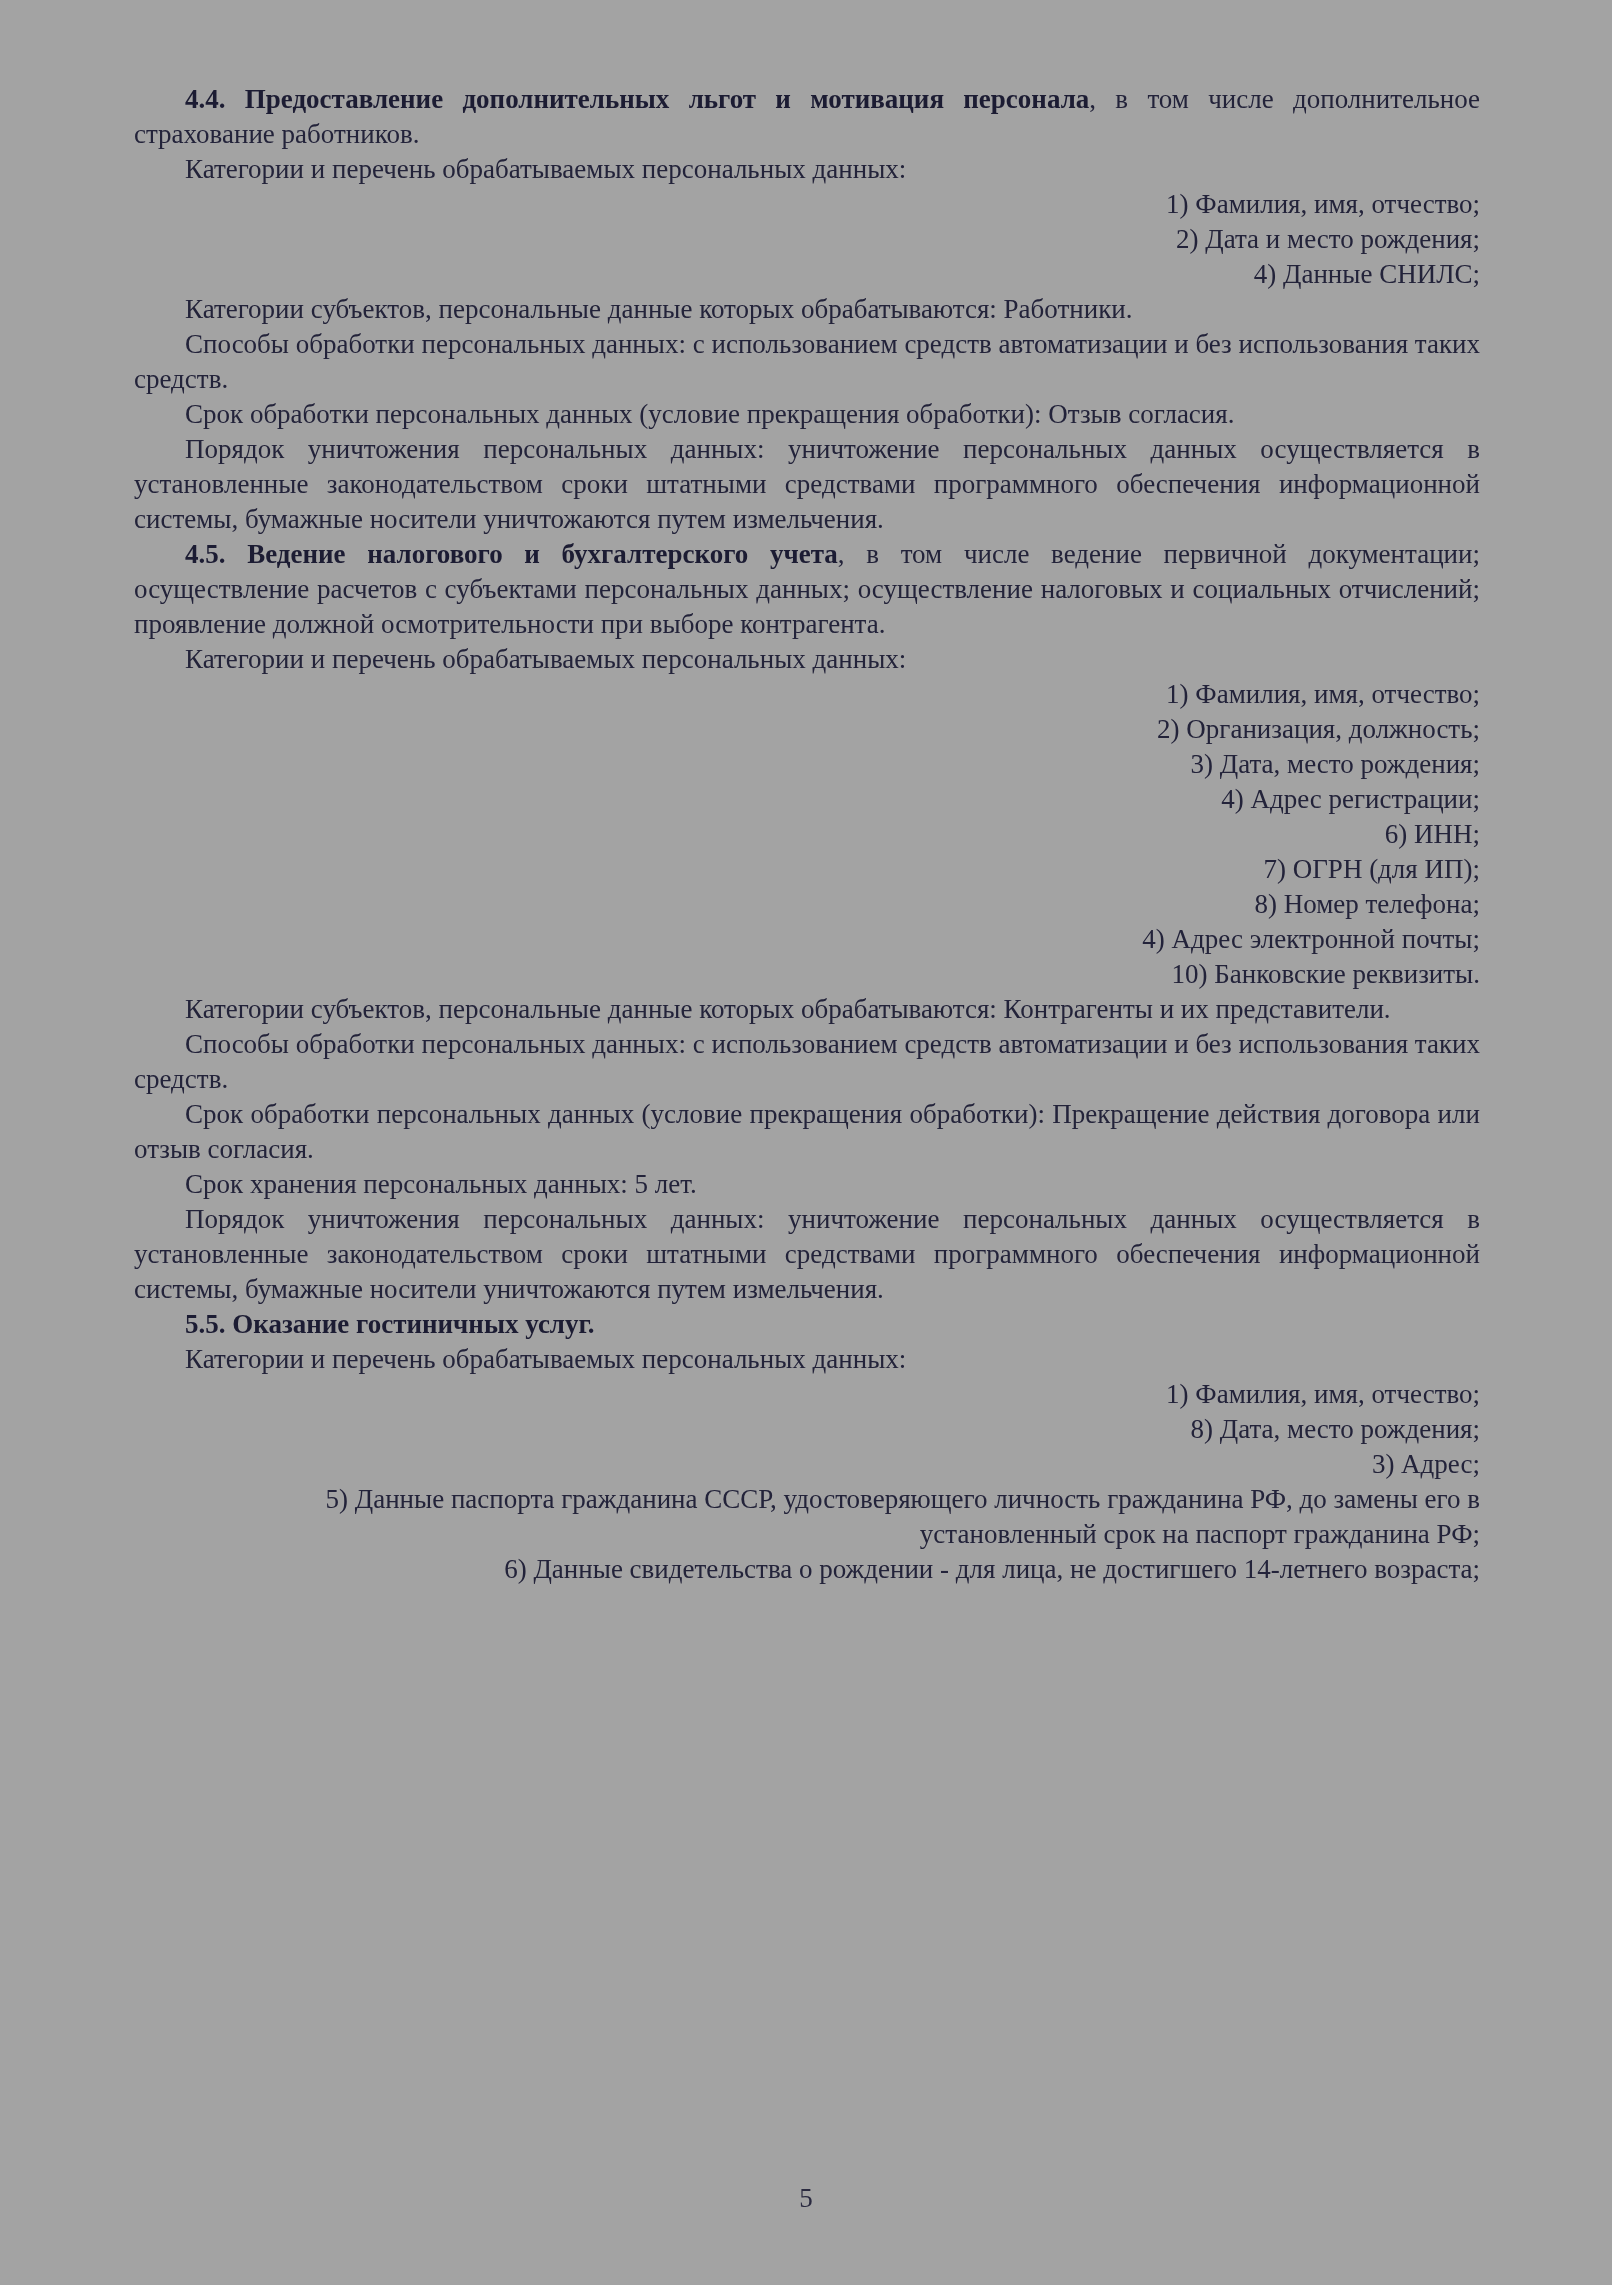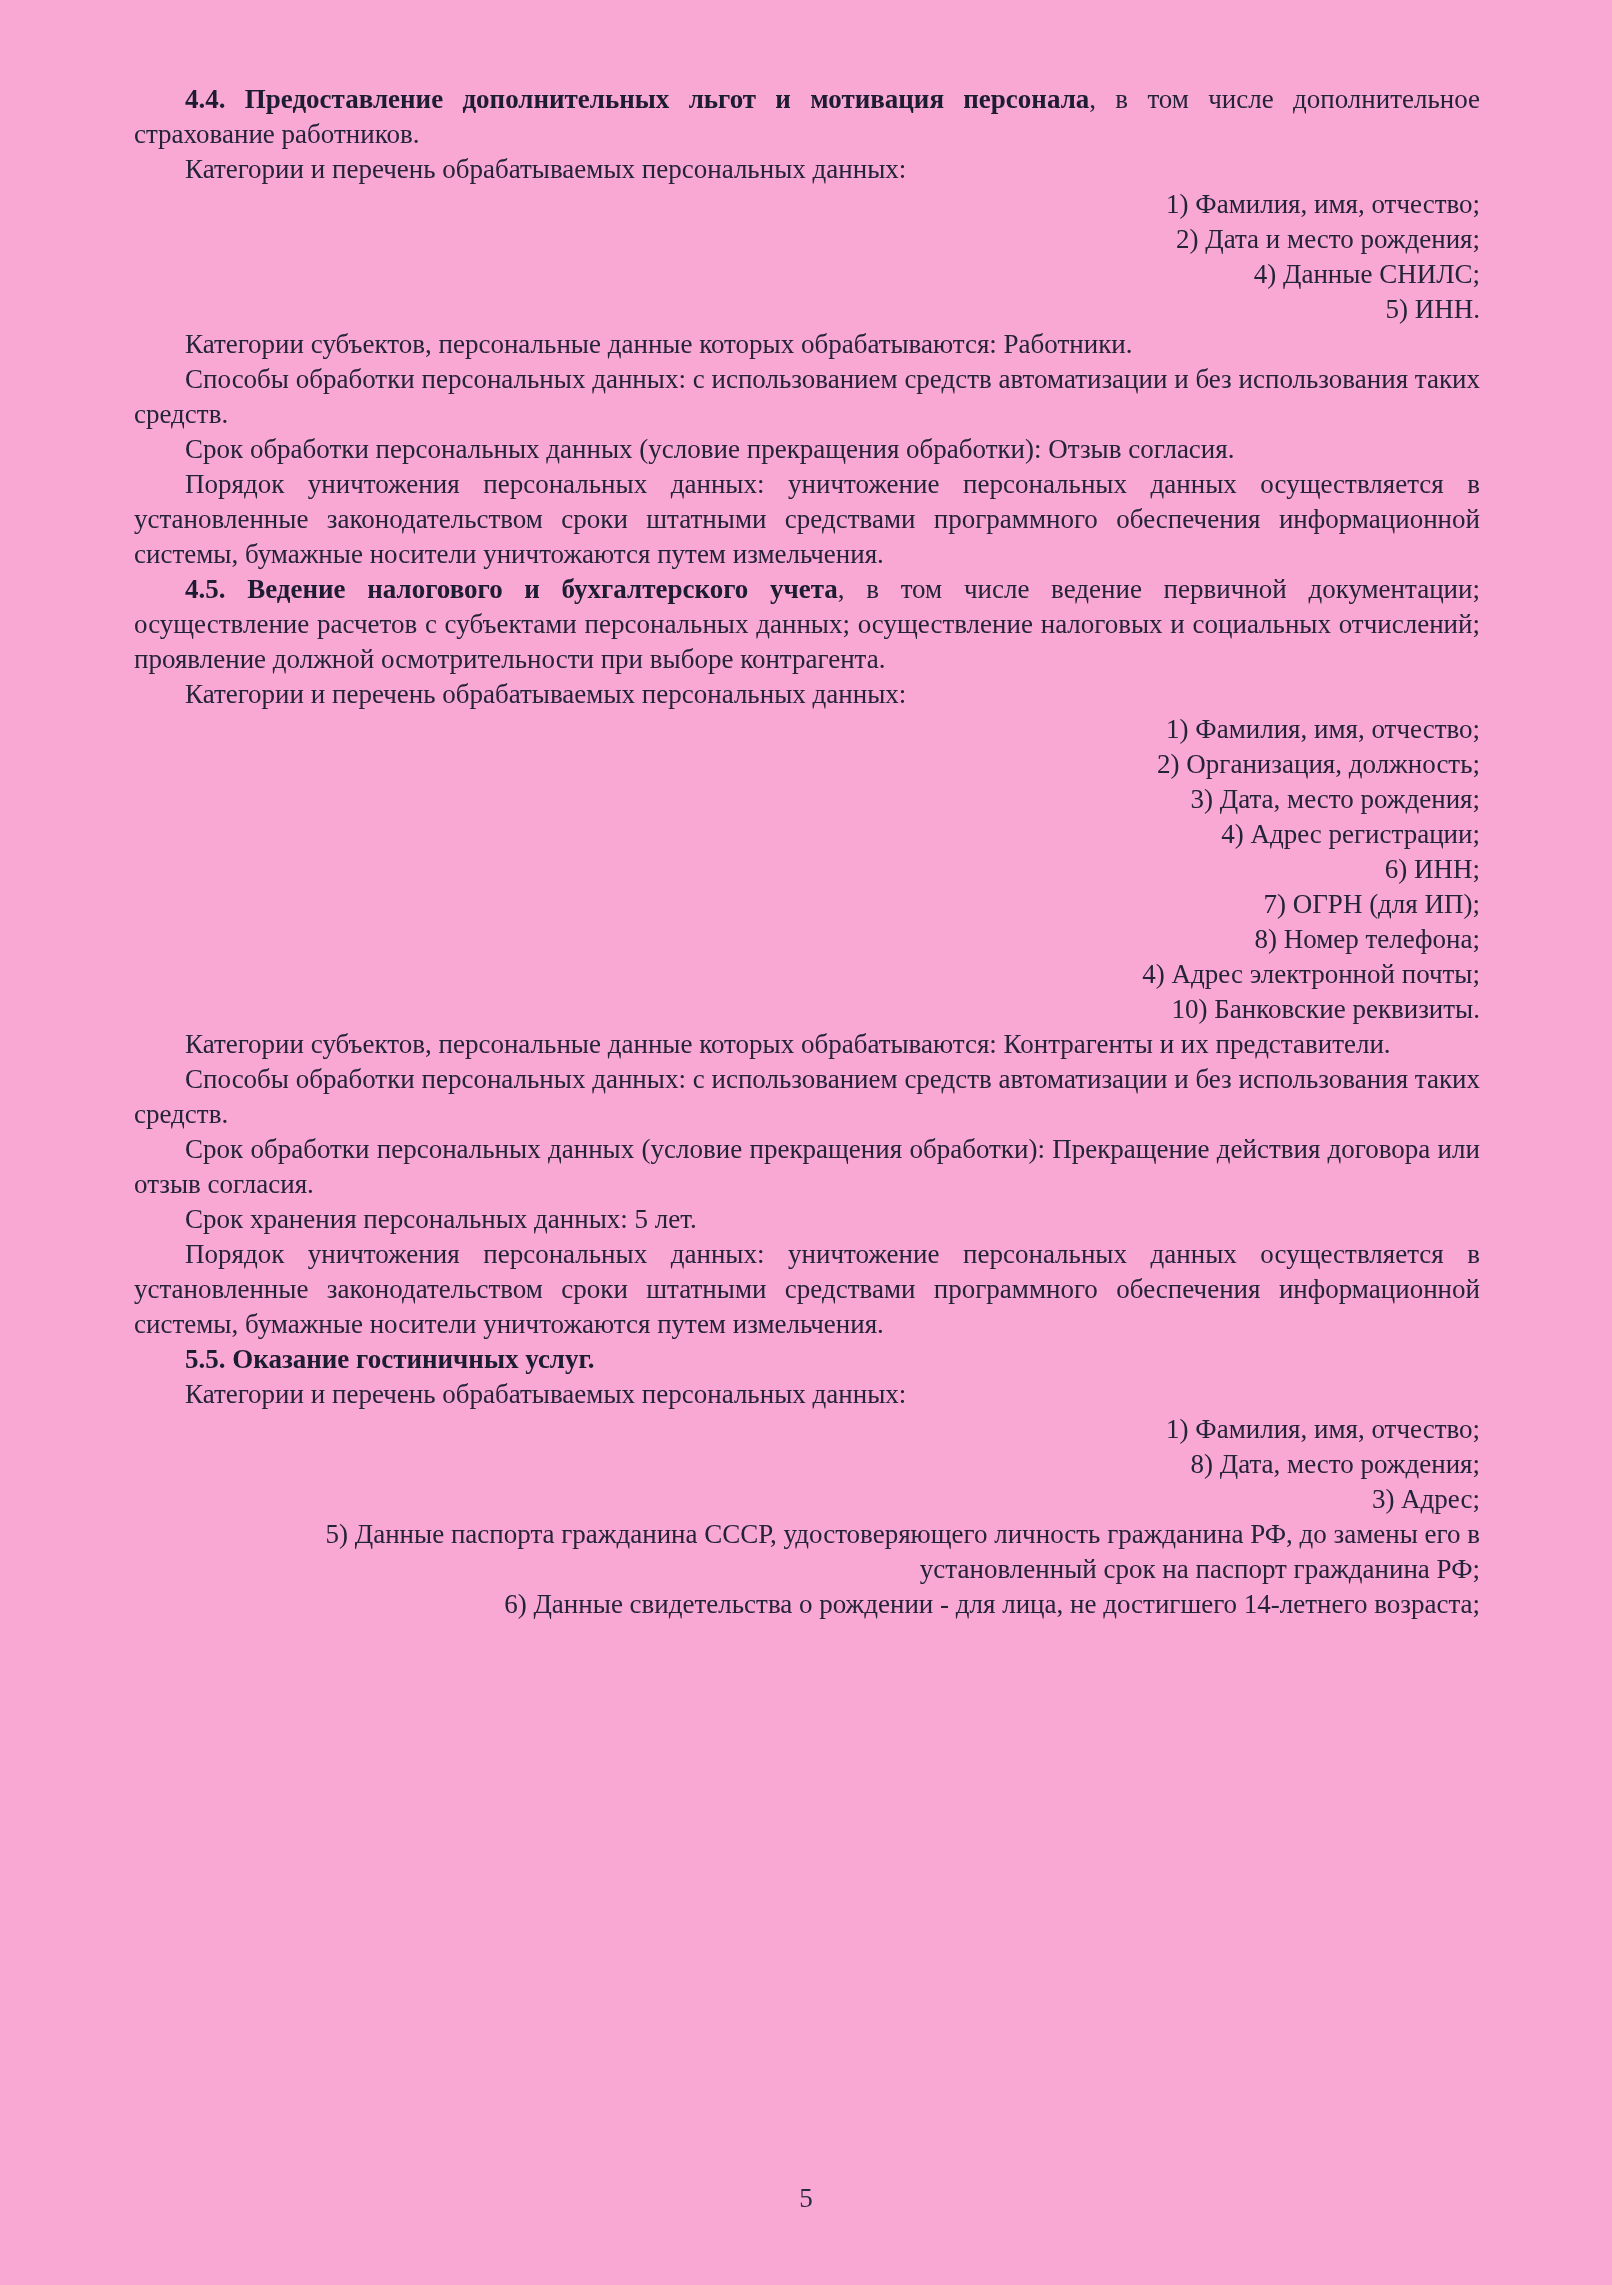--- a/index.html
+++ b/index.html
@@ -5,21 +5,21 @@
   html, body {
     margin: 0;
     padding: 0;
     background: #e8e8e6;
   }
   .page {
     position: relative;
     width: 1612px;
     height: 2286px;
     margin: 0 auto;
-    background: #f9a8d4;
+    background: #a3a3a3;
     color: #23233a;
     font-family: "Liberation Serif", "DejaVu Serif", serif;
     font-size: 27px;
     line-height: 35px;
     overflow: hidden;
   }
   .doc {
     position: absolute;
     left: 134px;
     top: 82px;
@@ -56,21 +56,20 @@
 </head>
 <body>
 
 <div class="page">
   <main class="doc" id="doc-body">
       <p class="block lead"><span class="bold">4.4. Предоставление дополнительных льгот и мотивация персонала</span><span>, в том числе дополнительное страхование работников.</span></p>
       <p class="block para">Категории и перечень обрабатываемых персональных данных:</p>
       <p class="block item">1) Фамилия, имя, отчество;</p>
       <p class="block item">2) Дата и место рождения;</p>
       <p class="block item">4) Данные СНИЛС;</p>
-      <p class="block item">5) ИНН.</p>
       <p class="block para">Категории субъектов, персональные данные которых обрабатываются: Работники.</p>
       <p class="block para">Способы обработки персональных данных: с использованием средств автоматизации и без использования таких средств.</p>
       <p class="block para">Срок обработки персональных данных (условие прекращения обработки): Отзыв согласия.</p>
       <p class="block para">Порядок уничтожения персональных данных: уничтожение персональных данных осуществляется в установленные законодательством сроки штатными средствами программного обеспечения информационной системы, бумажные носители уничтожаются путем измельчения.</p>
       <p class="block lead"><span class="bold">4.5. Ведение налогового и бухгалтерского учета</span><span>, в том числе ведение первичной документации; осуществление расчетов с субъектами персональных данных; осуществление налоговых и социальных отчислений; проявление должной осмотрительности при выборе контрагента.</span></p>
       <p class="block para">Категории и перечень обрабатываемых персональных данных:</p>
       <p class="block item">1) Фамилия, имя, отчество;</p>
       <p class="block item">2) Организация, должность;</p>
       <p class="block item">3) Дата, место рождения;</p>
       <p class="block item">4) Адрес регистрации;</p>

